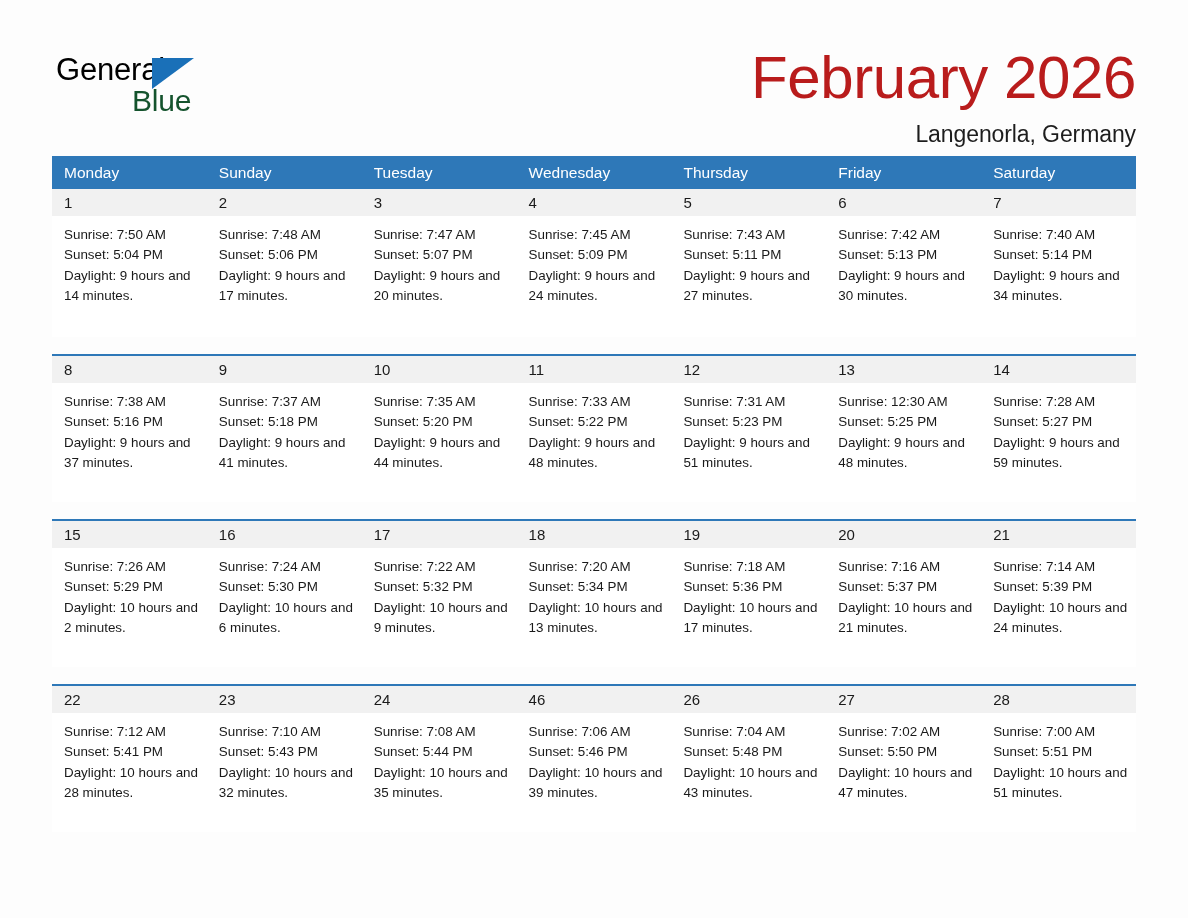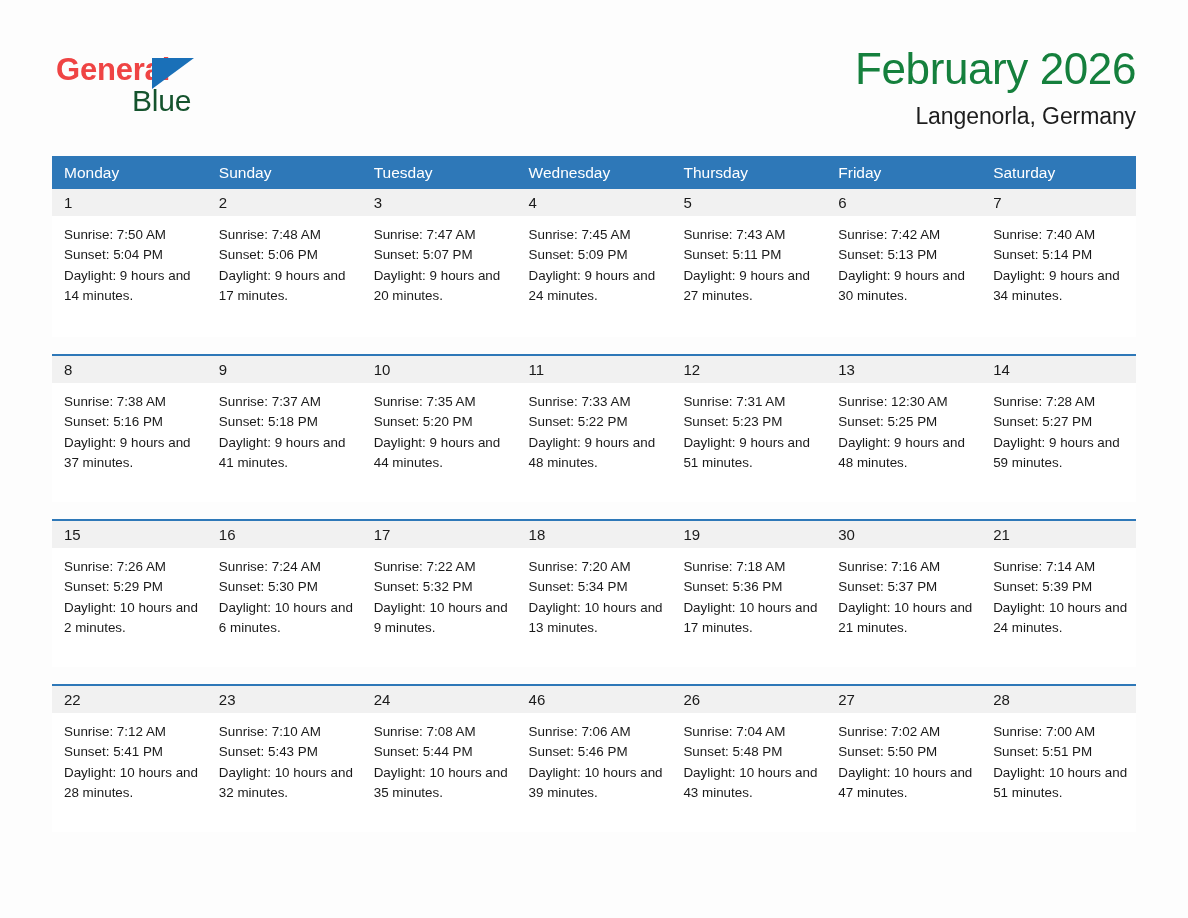--- a/index.html
+++ b/index.html
@@ -35,23 +35,23 @@
     position: relative;
     width: 150px;
     height: 74px;
     flex: none;
   }
   .logo-general {
     position: absolute;
     left: 0;
     top: 10px;
     font-size: 31px;
-    font-weight: 700;
+    font-weight: 400;
     letter-spacing: -0.2px;
-    color: #ef4444;
+    color: #000000;
     line-height: 1;
   }
   .logo-tri {
     position: absolute;
     left: 96px;
     top: 14px;
     width: 0;
     height: 0;
     border-left: 42px solid #1a70b8;
     border-bottom: 31px solid transparent;
@@ -65,23 +65,23 @@
     letter-spacing: -0.2px;
     color: #14532d;
     line-height: 1;
   }
 
   .titles {
     text-align: right;
     padding-top: 0px;
   }
   .month-title {
-    font-size: 44px;
+    font-size: 60px;
     font-weight: 400;
-    color: #15803d;
+    color: #b91c1c;
     line-height: 1.12;
     letter-spacing: -0.4px;
     text-align: center;
   }
   .location {
     font-size: 23px;
     font-weight: 400;
     color: #1d1d1d;
     margin-top: 10px;
     letter-spacing: -0.1px;
@@ -325,21 +325,21 @@
       </div>
       <div class="day-cell">
         <div class="day-number-band">19</div>
         <div class="day-info">
           <div>Sunrise: 7:18 AM</div>
           <div>Sunset: 5:36 PM</div>
           <div class="daylight">Daylight: 10 hours and 17 minutes.</div>
         </div>
       </div>
       <div class="day-cell">
-        <div class="day-number-band">30</div>
+        <div class="day-number-band">20</div>
         <div class="day-info">
           <div>Sunrise: 7:16 AM</div>
           <div>Sunset: 5:37 PM</div>
           <div class="daylight">Daylight: 10 hours and 21 minutes.</div>
         </div>
       </div>
       <div class="day-cell">
         <div class="day-number-band">21</div>
         <div class="day-info">
           <div>Sunrise: 7:14 AM</div>

